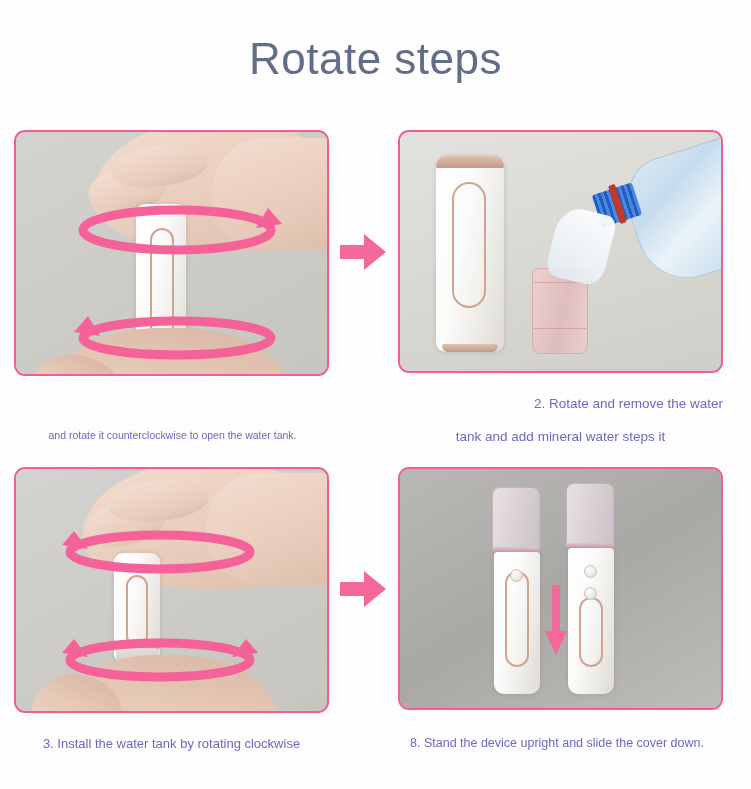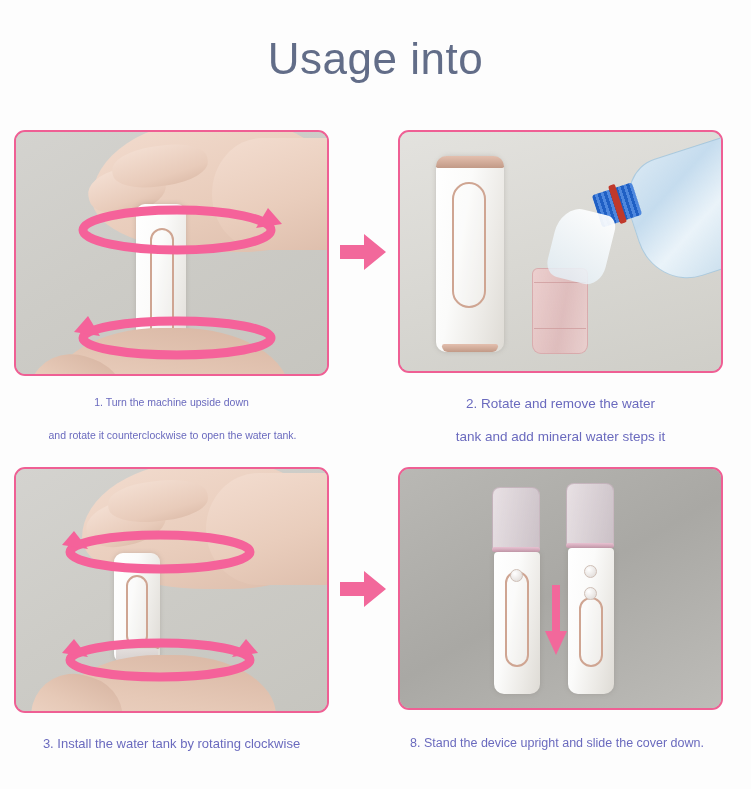--- a/index.html
+++ b/index.html
@@ -144,31 +144,31 @@
 
   
   .caption {
     position: absolute;
     color: #6a6abe;
     text-align: center;
     line-height: 1.25;
   }
   #cap-1a { left: 14px; top: 396px; width: 315px; font-size: 10.5px; }
   #cap-1b { left: 0px;  top: 429px; width: 345px; font-size: 10.5px; }
-  #cap-2a { left: 398px; top: 396px; width: 325px; font-size: 13.5px; }
+  #cap-2a { left: 398px; top: 396px; width: 325px; font-size: 13.5px; text-align: right; }
   #cap-2b { left: 398px; top: 429px; width: 325px; font-size: 13.5px; }
   #cap-3  { left: 14px;  top: 736px; width: 315px; font-size: 13px; }
   #cap-4  { left: 392px; top: 736px; width: 330px; font-size: 12.5px; }
 </style>
 </head>
 <body>
 
 <div class="page">
 
-  <div class="page-title">Usage into</div>
+  <div class="page-title">Rotate steps</div>
 
   <div class="panel" id="panel-1">
     <div class="photo bg-hand">
 
       <div class="hand-upper" style="left:76px; top:-12px; width:250px; height:132px;"></div>
       <div class="finger" style="left:72px; top:36px; width:78px; height:44px; transform:rotate(-12deg);"></div>
       <div class="finger" style="left:96px; top:14px; width:96px; height:40px; transform:rotate(-8deg);"></div>
       <div class="hand-upper" style="left:196px; top:6px; width:150px; height:112px; border-radius:40% 10% 10% 40% / 60% 50% 50% 60%;"></div>
 
       <div class="wand" style="left:120px; top:72px; width:50px; height:180px;"></div>
@@ -277,20 +277,19 @@
 
       <div class="down-arrow" style="left:145px; top:116px;">
         <svg viewBox="0 0 22 70">
           <rect x="7" y="0" width="8" height="50" fill="#f2689b"></rect>
           <polygon points="0,46 22,46 11,70" fill="#f2689b"></polygon>
         </svg>
       </div>
     </div>
   </div>
 
-  <div class="caption" id="cap-1a">1. Turn the machine upside down</div>
   <div class="caption" id="cap-1b">and rotate it counterclockwise to open the water tank.</div>
   <div class="caption" id="cap-2a">2. Rotate and remove the water</div>
   <div class="caption" id="cap-2b">tank and add mineral water steps it</div>
   <div class="caption" id="cap-3">3. Install the water tank by rotating clockwise</div>
   <div class="caption" id="cap-4">8. Stand the device upright and slide the cover down.</div>
 
 </div>
 
 </body></html>

